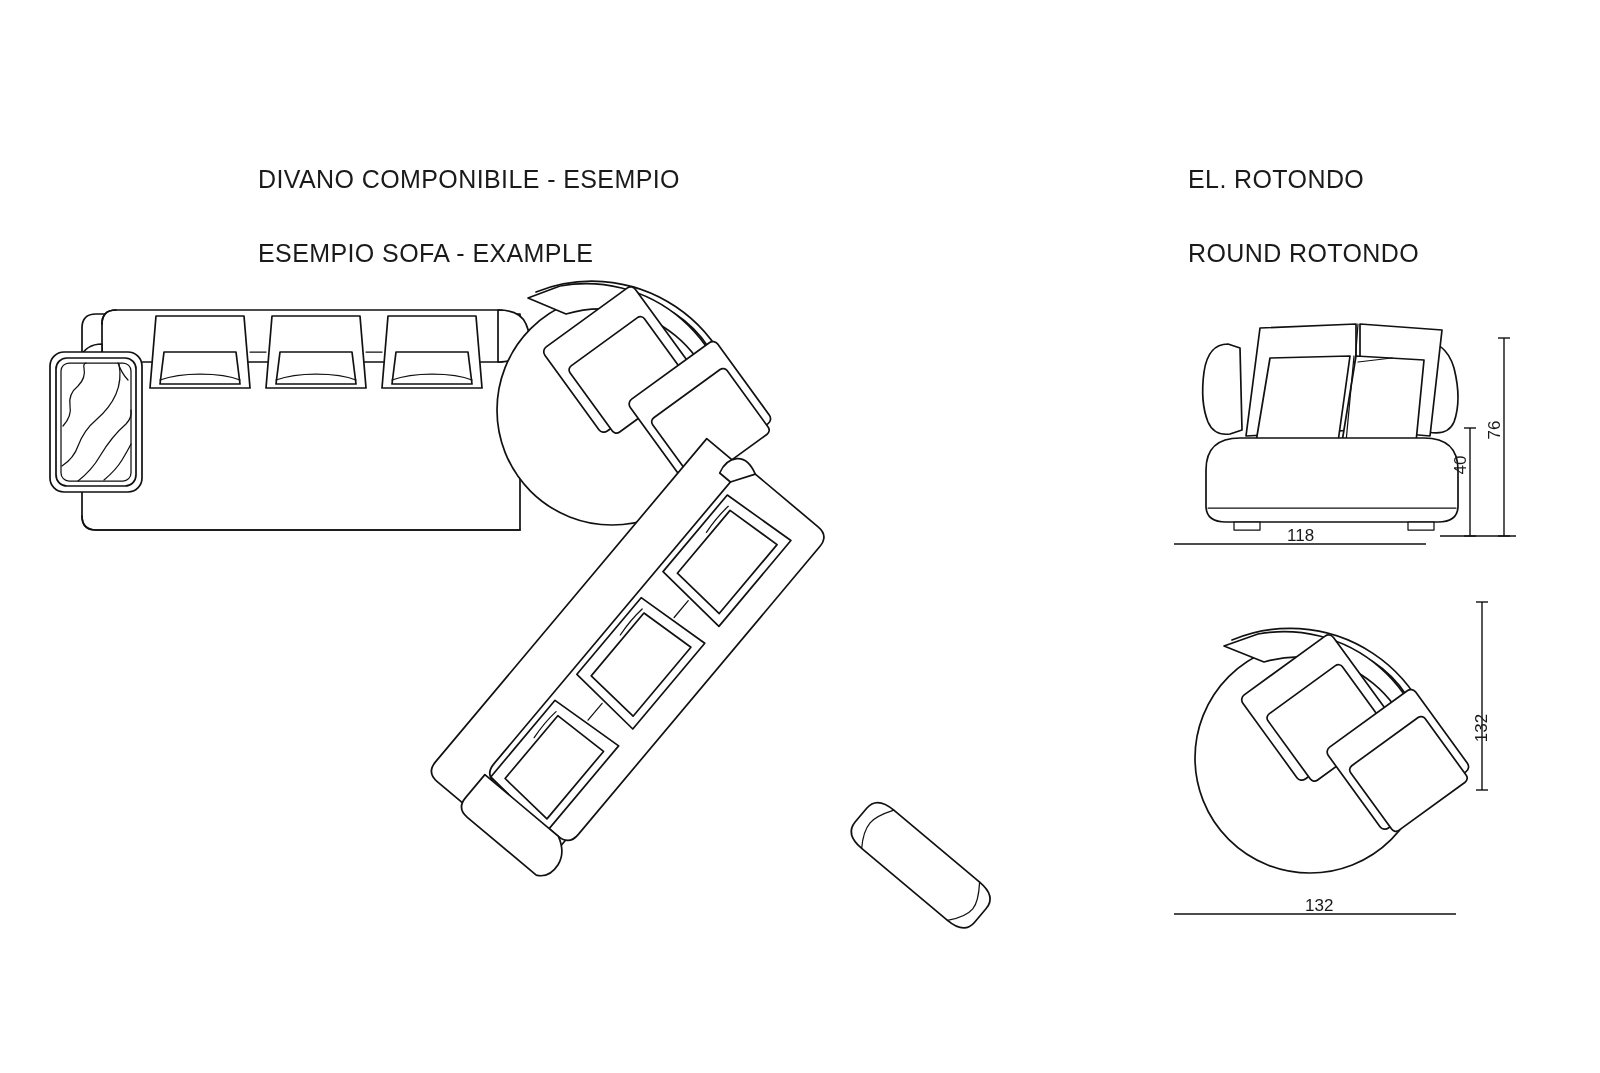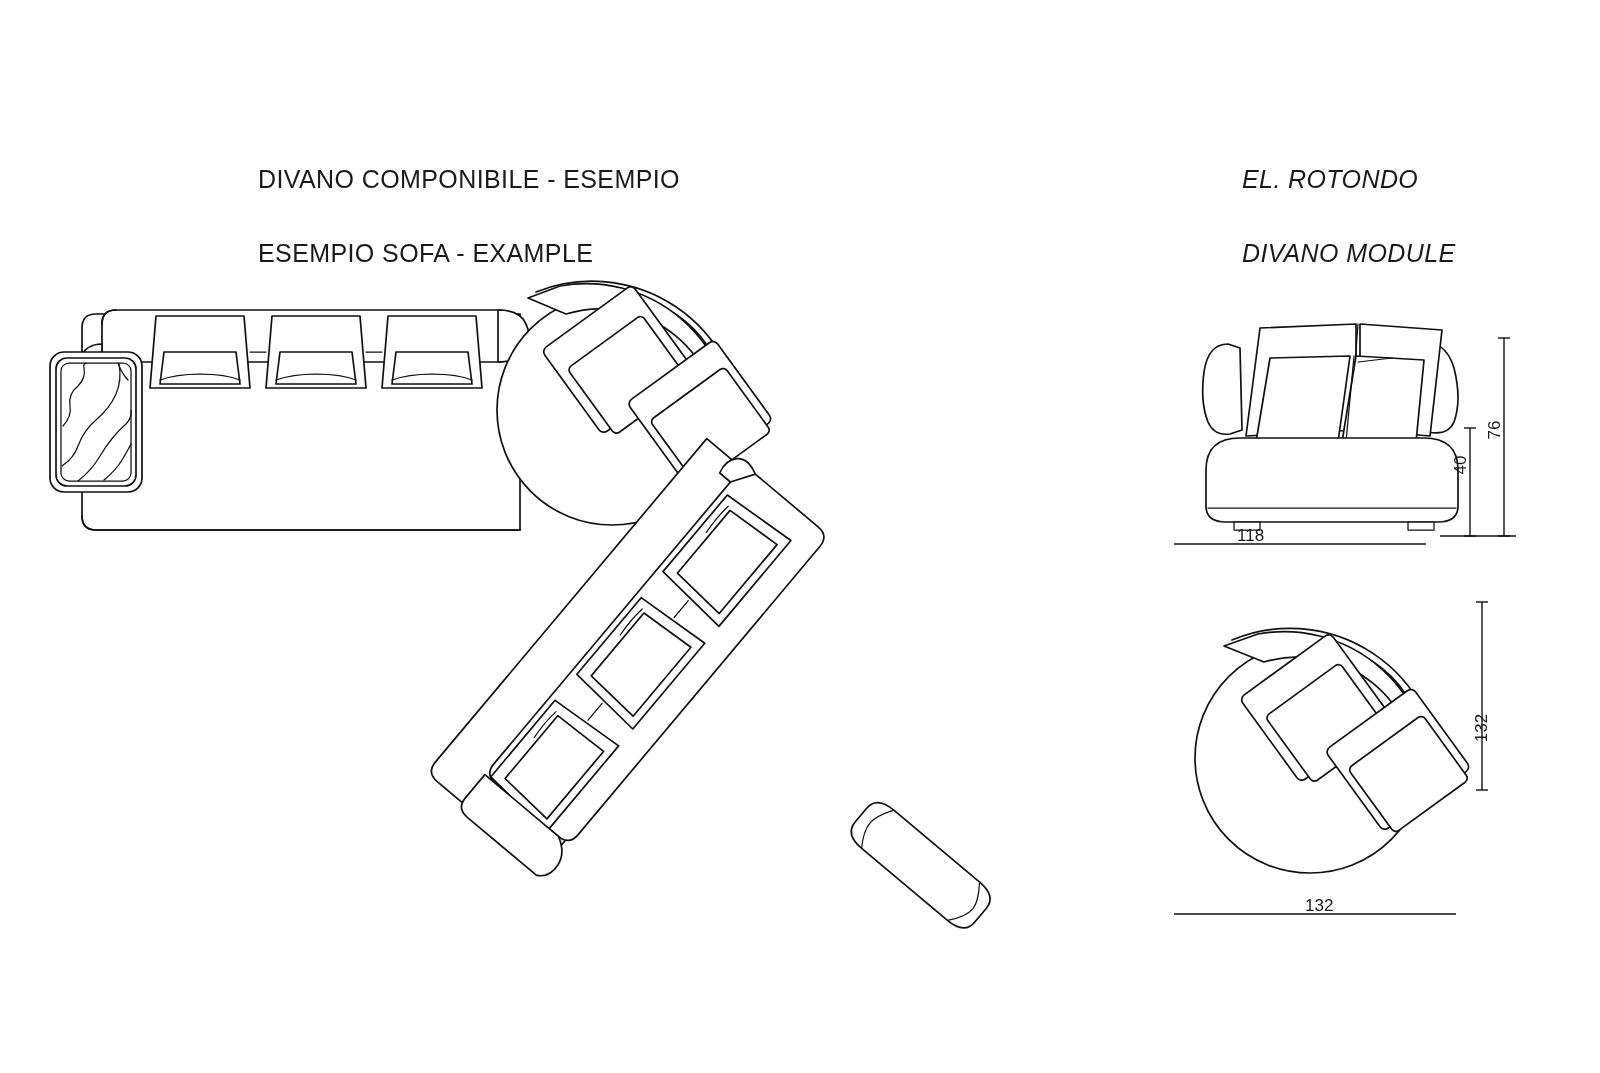--- a/index.html
+++ b/index.html
@@ -28,21 +28,21 @@
   }
   .title-line {
     font-family: "Liberation Sans", sans-serif;
     font-size: 25px;
     letter-spacing: 0.4px;
     color: #1a1a1a;
     line-height: 38px;
     white-space: nowrap;
   }
   #title-left { left: 258px; top: 124px; }
-  #title-right { left: 1242px; top: 124px; font-style: italic; }
+  #title-right { left: 1188px; top: 124px; }
 
   .dim-text {
     position: absolute;
     font-family: "Liberation Sans", sans-serif;
     font-size: 17px;
     color: #1a1a1a;
     white-space: nowrap;
   }
   .dim-vert {
     transform-origin: 50% 50%;
@@ -76,21 +76,21 @@
 
 <div id="sheet">
 
   <div class="title-block" id="title-left">
     <div class="title-line">DIVANO COMPONIBILE - ESEMPIO</div>
     <div class="title-line">ESEMPIO SOFA - EXAMPLE</div>
   </div>
 
   <div class="title-block" id="title-right">
     <div class="title-line">EL. ROTONDO</div>
-    <div class="title-line">DIVANO MODULE</div>
+    <div class="title-line">ROUND ROTONDO</div>
   </div>
 
   <svg id="plan-assembly" style="position:absolute; left:0px; top:240px;" width="1060" height="720" viewBox="0 0 1060 720">
 
     <g>
 
       <path class="ln fillw" d="
         M 96 74
         L 520 74
         L 520 290
@@ -351,21 +351,21 @@
     <path class="ln-dim" d="M 300 236 L 376 236"></path>
   </svg>
 
   <div class="dim-text dim-vert" style="left:1486px; top:420px;">76</div>
 
   <div class="dim-text dim-vert" style="left:1452px; top:455px;">40</div>
 
   <svg id="elevation-width-dim" style="position:absolute; left:1160px; top:530px;" width="330" height="24" viewBox="0 0 330 24">
     <path class="ln-dim" d="M 14 14 L 266 14"></path>
   </svg>
-  <div class="dim-text" style="left:1237px; top:526px;text-align:right;">118</div>
+  <div class="dim-text" style="left:1287px; top:526px;text-align:right;">118</div>
 
   <svg id="round-plan" style="position:absolute; left:1160px; top:580px;" width="330" height="320" viewBox="0 0 330 320">
 
     <circle class="ln fillw" cx="150" cy="178" r="115"></circle>
 
     <path class="ln fillw" d="
       M 64 66
       L 98 54
       A 146 146 0 0 1 270 204
       L 266 214

